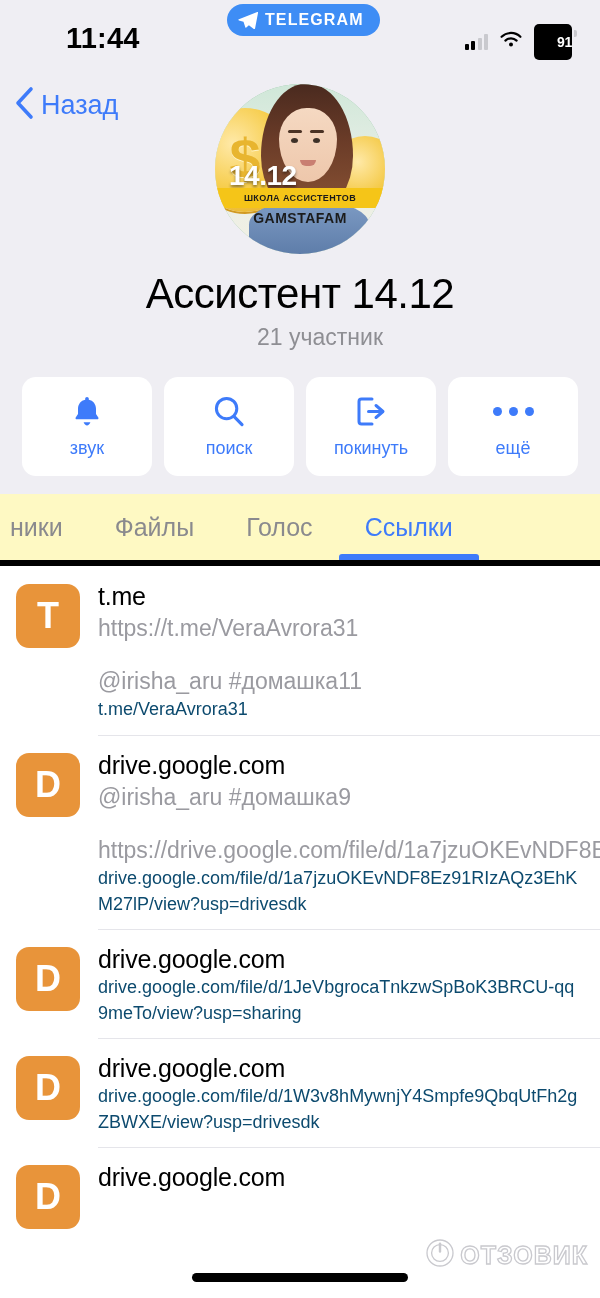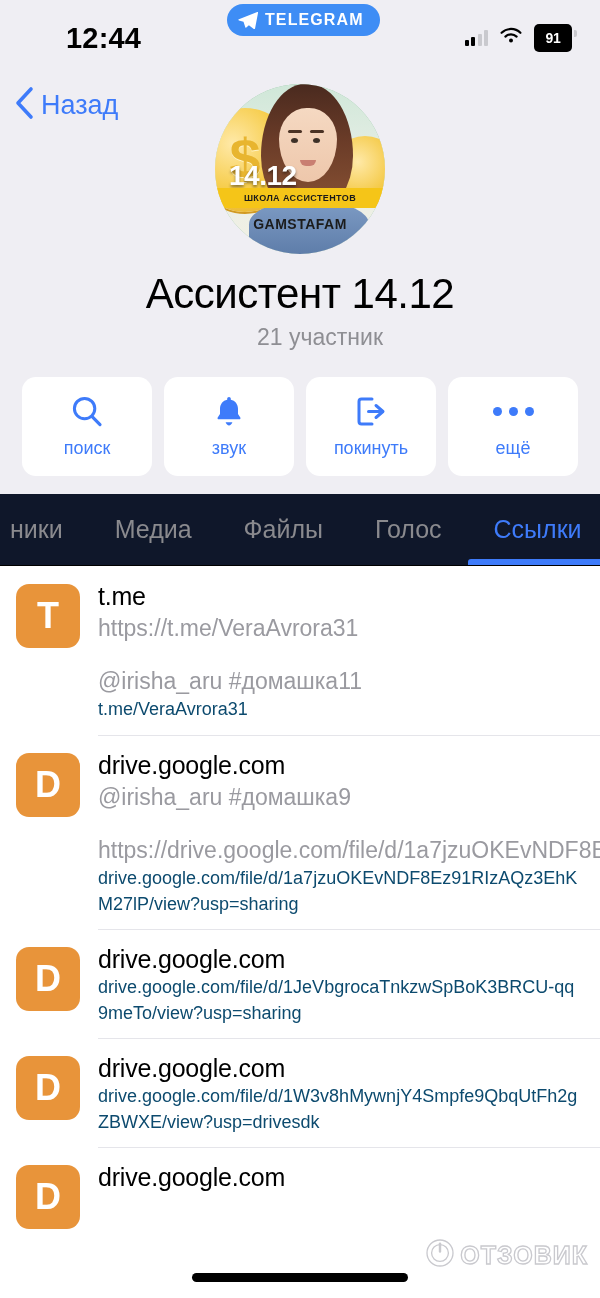--- a/index.html
+++ b/index.html
@@ -43,23 +43,23 @@
   }
   .sig { display:flex; align-items:flex-end; gap:2.5px; height:16px; }
   .sig i { display:block; width:4px; border-radius:1px; background:#C9C9CE; }
   .sig i.on { background:#000; }
   .sig i:nth-child(1){ height:6px; }
   .sig i:nth-child(2){ height:9px; }
   .sig i:nth-child(3){ height:12px; }
   .sig i:nth-child(4){ height:16px; }
   .batt {
     position:relative;
-    width:38px; height:28px; background:#000;
+    width:38px; height:36px; background:#000;
     border-radius:5px;
-    display:flex; align-items:center; justify-content:center;
+    display:flex; align-items:center; justify-content:flex-end;
   }
   .batt:after {
     content:""; position:absolute; right:-5px; top:6px;
     width:3px; height:7px; background:#C9C9CE;
     border-radius:0 2px 2px 0;
   }
   .batt span { font-size:14px; font-weight:700; color:#fff; letter-spacing:-0.3px; }
 
   
   .header { background:#EFEEF3; padding-bottom:18px; position:relative; }
@@ -143,21 +143,21 @@
   .av-band span {
     font-size:9px; font-weight:700; color:#1a1a1a; letter-spacing:0.4px;
   }
   .av-date {
     position:absolute; left:14px; top:76px;
     font-size:28px; font-weight:800; color:#fff;
     text-shadow:0 2px 3px rgba(0,0,0,.45);
     letter-spacing:-0.5px;
   }
   .av-brand {
-    position:absolute; left:0; right:0; top:132px;
+    position:absolute; left:0; right:0; top:126px;
     text-align:center;
     font-size:14px; font-weight:800; color:#1b1b1b;
     letter-spacing:0.5px;
   }
 
   .title {
     text-align:center; margin-top:16px;
     font-size:42px; font-weight:400; color:#000;
     letter-spacing:-0.5px;
   }
@@ -179,24 +179,24 @@
     cursor:pointer;
   }
   .action-label { font-size:18px; color:#3E7BFA; }
   .action-icon { height:34px; display:flex; align-items:center; justify-content:center; }
   .dots { display:flex; gap:7px; }
   .dots i { width:9px; height:9px; border-radius:50%; background:#3E7BFA; display:block; }
 
   
   .tabs {
     position:relative;
-    background:#0f172a;
+    background:#fef9c3;
     height:72px;
     display:flex; align-items:center;
-    border-bottom:1px solid #000000;
+    border-bottom:6px solid #000000;
     overflow:hidden;
   }
   .tab {
     font-size:25px; color:#8A8A8E;
     white-space:nowrap;
     position:relative; height:100%;
     display:flex; align-items:center;
     cursor:pointer;
   }
   .tab.active { color:#3E7BFA; }
@@ -267,21 +267,21 @@
     -webkit-text-stroke:1.3px #C9C9CE;
   }
   .clip { overflow:hidden; }
 </style>
 </head>
 <body>
 
 <div id="screen">
 
   <div class="statusbar">
-    <div class="status-time">12:44</div>
+    <div class="status-time">11:44</div>
 
     <div class="tg-pill">
       <span>
         <svg width="20" height="18" viewBox="0 0 20 18">
           <path d="M19.3 1.1 0.9 8.2c-.8.3-.8 1 0 1.2l4.6 1.4 1.8 5.5c.2.6.6.7 1 .3l2.6-2.3 4.9 3.6c.6.4 1.1.2 1.3-.6L20 2.1c.2-.9-.2-1.3-.7-1z" fill="#ffffff"></path>
         </svg>
       </span>
       <span class="tg-pill-label">TELEGRAM</span>
     </div>
 
@@ -337,36 +337,36 @@
       </div>
     </div>
 
     <div class="title">Ассистент 14.12</div>
     <div class="subtitle">21 участник</div>
 
     <div class="actions">
 
       <div class="action">
         <span class="action-icon">
+          <svg width="30" height="33" viewBox="0 0 30 33">
+            <path d="M15 2c-1 0-1.8.8-1.8 1.8v1C8.9 5.6 6 9.3 6 13.8V19l-2.3 3.4c-.5.8 0 1.8 1 1.8h20.6c1 0 1.5-1 1-1.8L24 19v-5.2c0-4.5-2.9-8.2-7.2-9V3.8C16.8 2.8 16 2 15 2z" fill="#3E7BFA"></path>
+            <path d="M11.6 27.2c.6 1.9 2.1 3.2 3.4 3.2s2.8-1.3 3.4-3.2z" fill="#3E7BFA"></path>
+          </svg>
+        </span>
+        <span class="action-label">звук</span>
+      </div>
+
+      <div class="action">
+        <span class="action-icon">
           <svg width="32" height="33" viewBox="0 0 32 33">
             <circle cx="13.6" cy="13.6" r="10.2" stroke="#3E7BFA" stroke-width="3" fill="none"></circle>
             <path d="M21.4 21.8 29 29.6" stroke="#3E7BFA" stroke-width="3.2" stroke-linecap="round"></path>
           </svg>
         </span>
         <span class="action-label">поиск</span>
-      </div>
-
-      <div class="action">
-        <span class="action-icon">
-          <svg width="30" height="33" viewBox="0 0 30 33">
-            <path d="M15 2c-1 0-1.8.8-1.8 1.8v1C8.9 5.6 6 9.3 6 13.8V19l-2.3 3.4c-.5.8 0 1.8 1 1.8h20.6c1 0 1.5-1 1-1.8L24 19v-5.2c0-4.5-2.9-8.2-7.2-9V3.8C16.8 2.8 16 2 15 2z" fill="#3E7BFA"></path>
-            <path d="M11.6 27.2c.6 1.9 2.1 3.2 3.4 3.2s2.8-1.3 3.4-3.2z" fill="#3E7BFA"></path>
-          </svg>
-        </span>
-        <span class="action-label">звук</span>
       </div>
 
       <div class="action">
         <span class="action-icon">
           <svg width="32" height="33" viewBox="0 0 32 33">
             <path d="M17 4H6.5A2.5 2.5 0 0 0 4 6.5v20A2.5 2.5 0 0 0 6.5 29H17" stroke="#3E7BFA" stroke-width="3" fill="none" stroke-linecap="round" stroke-linejoin="round"></path>
             <path d="M21 10.5 28 16.5l-7 6" stroke="#3E7BFA" stroke-width="3" fill="none" stroke-linecap="round" stroke-linejoin="round"></path>
             <path d="M13.5 16.5H27.5" stroke="#3E7BFA" stroke-width="3" stroke-linecap="round"></path>
           </svg>
         </span>
@@ -385,23 +385,20 @@
       </div>
 
     </div>
   </div>
 
   <div class="tabs">
     <div class="tab" style="margin-left:-16px;padding:0 26px;">
       <span>ники</span>
     </div>
     <div class="tab" style="padding:0 26px;">
-      <span>Медиа</span>
-    </div>
-    <div class="tab" style="padding:0 26px;">
       <span>Файлы</span>
     </div>
     <div class="tab" style="padding:16px 26px;">
       <span>Голос</span>
     </div>
     <div class="tab active" style="padding:0 26px;">
       <span>Ссылки</span>
     </div>
 
   </div>
@@ -417,21 +414,21 @@
         <div class="link-url">t.me/VeraAvrora31</div>
       </div>
     </div>
 
     <div class="link-item">
       <div class="favicon">D</div>
       <div class="link-body">
         <div class="link-title">drive.google.com</div>
         <div class="link-sub">@irisha_aru #домашка9</div>
         <div class="link-caption">https://drive.google.com/file/d/1a7jzuOKEvNDF8E…</div>
-        <div class="link-url">drive.google.com/file/d/1a7jzuOKEvNDF8Ez91RIzAQz3EhKM27lP/view?usp=sharing</div>
+        <div class="link-url">drive.google.com/file/d/1a7jzuOKEvNDF8Ez91RIzAQz3EhKM27lP/view?usp=drivesdk</div>
       </div>
     </div>
 
     <div class="link-item">
       <div class="favicon">D</div>
       <div class="link-body">
         <div class="link-title">drive.google.com</div>
         <div class="link-url">drive.google.com/file/d/1JeVbgrocaTnkzwSpBoK3BRCU-qq9meTo/view?usp=sharing</div>
       </div>
     </div>

